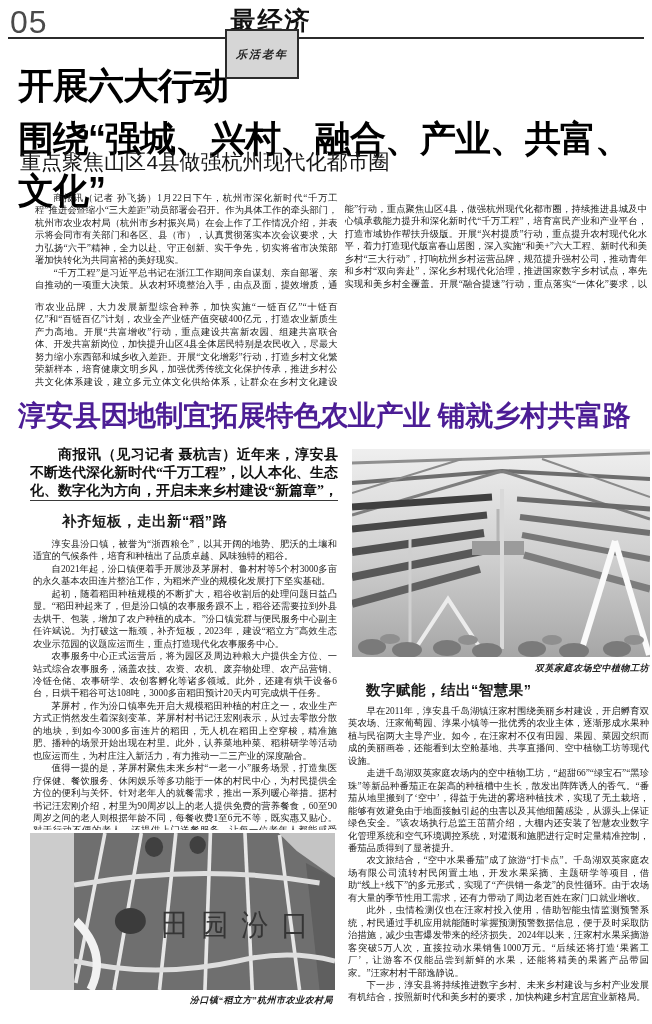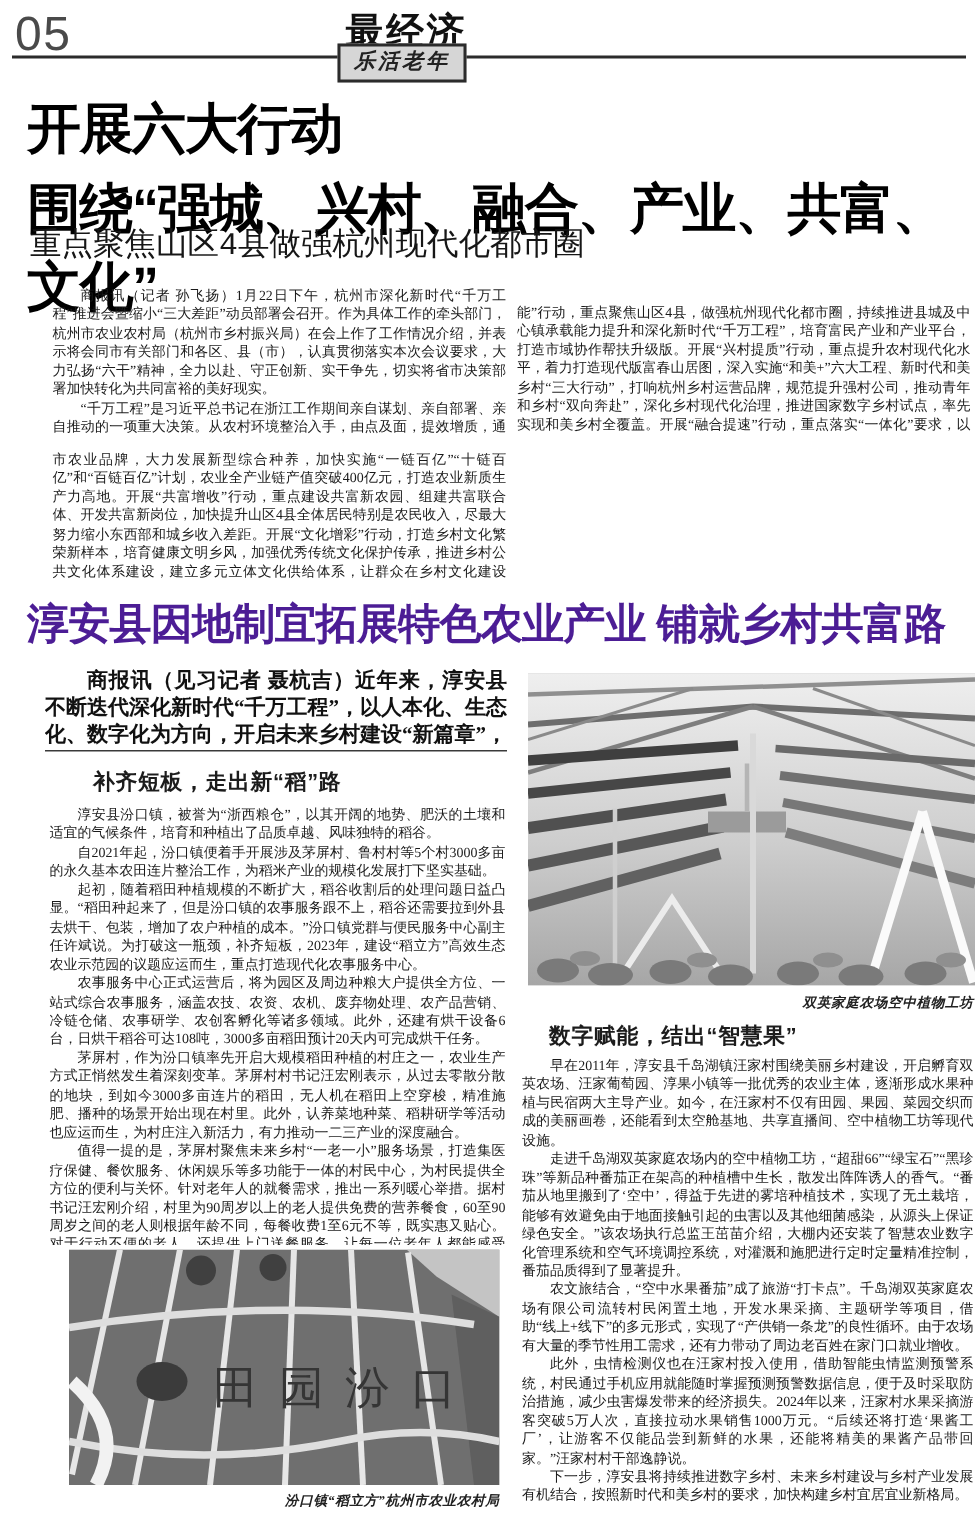--- a/index.html
+++ b/index.html
@@ -8,21 +8,21 @@
     font-family:"Liberation Serif", serif;color:#151515;overflow:hidden;
   }
   
   .page-num{position:absolute;left:10px;top:4px;font-family:"Liberation Sans",sans-serif;
     font-size:32px;color:#4a4a4a;letter-spacing:1px;}
   .header-rule{position:absolute;left:8px;right:8px;top:37px;border-top:2px solid #2b2b2b;}
   .section-title{position:absolute;left:0;width:652px;top:4px;text-align:center;}
   .section-title .t{display:inline-block;margin-left:-110px;font-family:"Liberation Sans",sans-serif;
     font-weight:700;font-size:25px;letter-spacing:2px;color:#111;}
   .masthead-badge{position:absolute;left:225px;top:29px;z-index:2;background:#d6d6d6;
-    border:2px solid #2b2b2b;padding:4px 9px;font-size:14px;font-weight:bold;font-style:italic;
+    border:2px solid #2b2b2b;padding:16px 9px;font-size:11px;font-weight:bold;font-style:italic;
     color:#222;letter-spacing:2px;line-height:14px;}
   .dateline{position:absolute;right:10px;top:6px;text-align:right;
     font-family:"Liberation Sans",sans-serif;font-size:9.5px;font-weight:600;color:#222;line-height:1.55;}
   
   .a1-h1{position:absolute;left:18px;top:60px;width:626px;
     font-family:"Liberation Sans",sans-serif;font-weight:900;font-size:36px;
     line-height:1.46;letter-spacing:-1px;color:#000;}
   .a1-sub{position:absolute;left:20px;top:148px;width:600px;
     font-family:Liberation Mono, monospace;font-weight:400;font-size:21px;color:#161616;}
   .a1-cols{position:absolute;left:35px;top:192px;width:612px;height:196px;
@@ -40,21 +40,21 @@
   .a2-rule{position:absolute;left:30px;top:500px;width:308px;border-top:1.5px solid #3a3a3a;}
   .sec-title{position:absolute;font-family:"Liberation Sans",sans-serif;font-weight:700;
     font-size:14.5px;color:#1c1c1c;letter-spacing:0.5px;}
   .sec-title.rice{left:62px;top:512px;}
   .sec-title.digital{left:366px;top:681px;}
   .sec-body{position:absolute;overflow:hidden;}
   .sec-body.rice{left:33px;top:538px;width:304px;height:292px;}
   .sec-body.digital{left:348px;top:705px;width:301px;height:301px;}
   .photo{position:absolute;overflow:hidden;background:#cccccc;}
   .photo.greenhouse{left:352px;top:449px;width:298px;height:208px;}
-  .photo.farmland{left:46px;top:833px;width:287px;height:157px;}
+  .photo.farmland{left:30px;top:833px;width:261px;height:157px;padding-left:44px;}
   .photo svg{display:block;width:100%;height:100%;}
   .caption{position:absolute;text-align:right;font-size:9px;font-weight:bold;font-style:italic;
     color:#222;letter-spacing:0.5px;}
   .caption.greenhouse{left:348px;top:662px;width:301px;}
   .caption.farmland{left:33px;top:994px;width:300px;}
 </style>
 </head>
 <body>
 
 <div class="page">

